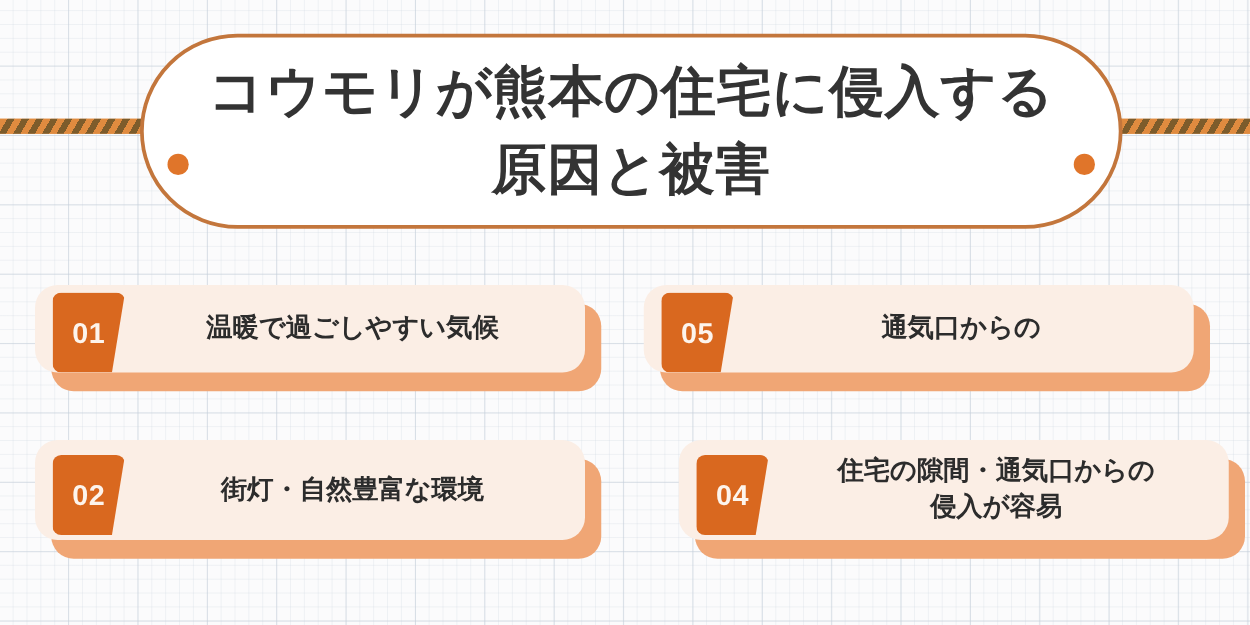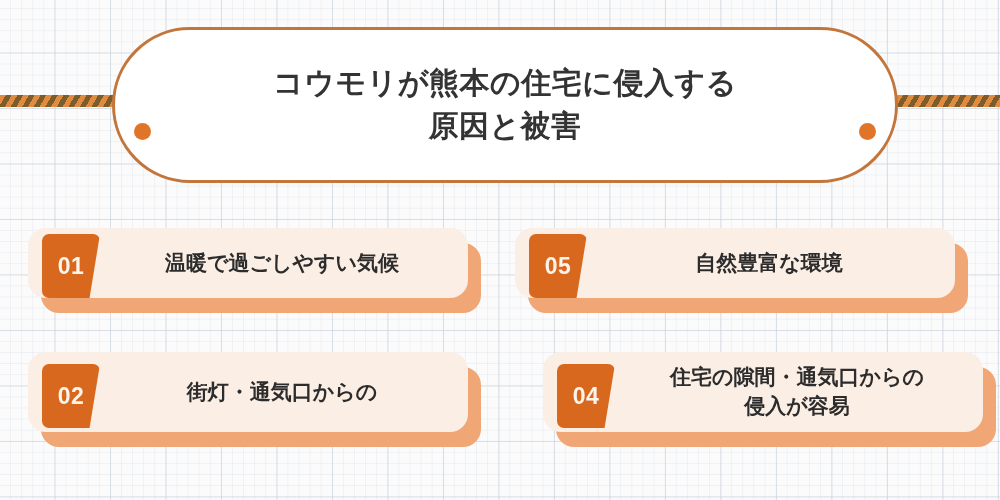--- a/index.html
+++ b/index.html
@@ -67,21 +67,21 @@
     background: #ffffff;
     border: 3px solid #c3763c;
     border-radius: 78px;
     display: flex;
     align-items: center;
     justify-content: center;
   }
   #title-text {
     text-align: center;
     color: #333333;
-    font-size: 30px;
+    font-size: 44px;
     font-weight: bold;
     line-height: 1.42;
     letter-spacing: 0.5px;
     white-space: pre-line;
   }
   .banner-dot {
     position: absolute;
     top: 93px;
     width: 17px;
     height: 17px;
@@ -175,29 +175,29 @@
     <div class="card">
       <div class="badge">01</div>
       <div class="card-label">温暖で過ごしやすい気候</div>
     </div>
   </div>
 
   <div class="card-wrap" id="card-2">
     <div class="card-shadow"></div>
     <div class="card">
       <div class="badge">02</div>
-      <div class="card-label">街灯・通気口からの</div>
+      <div class="card-label">街灯・自然豊富な環境</div>
     </div>
   </div>
 
   <div class="card-wrap" id="card-3">
     <div class="card-shadow"></div>
     <div class="card">
       <div class="badge">05</div>
-      <div class="card-label">自然豊富な環境</div>
+      <div class="card-label">通気口からの</div>
     </div>
   </div>
 
   <div class="card-wrap" id="card-4">
     <div class="card-shadow"></div>
     <div class="card">
       <div class="badge">04</div>
       <div class="card-label">住宅の隙間・通気口からの
 侵入が容易</div>
     </div>

